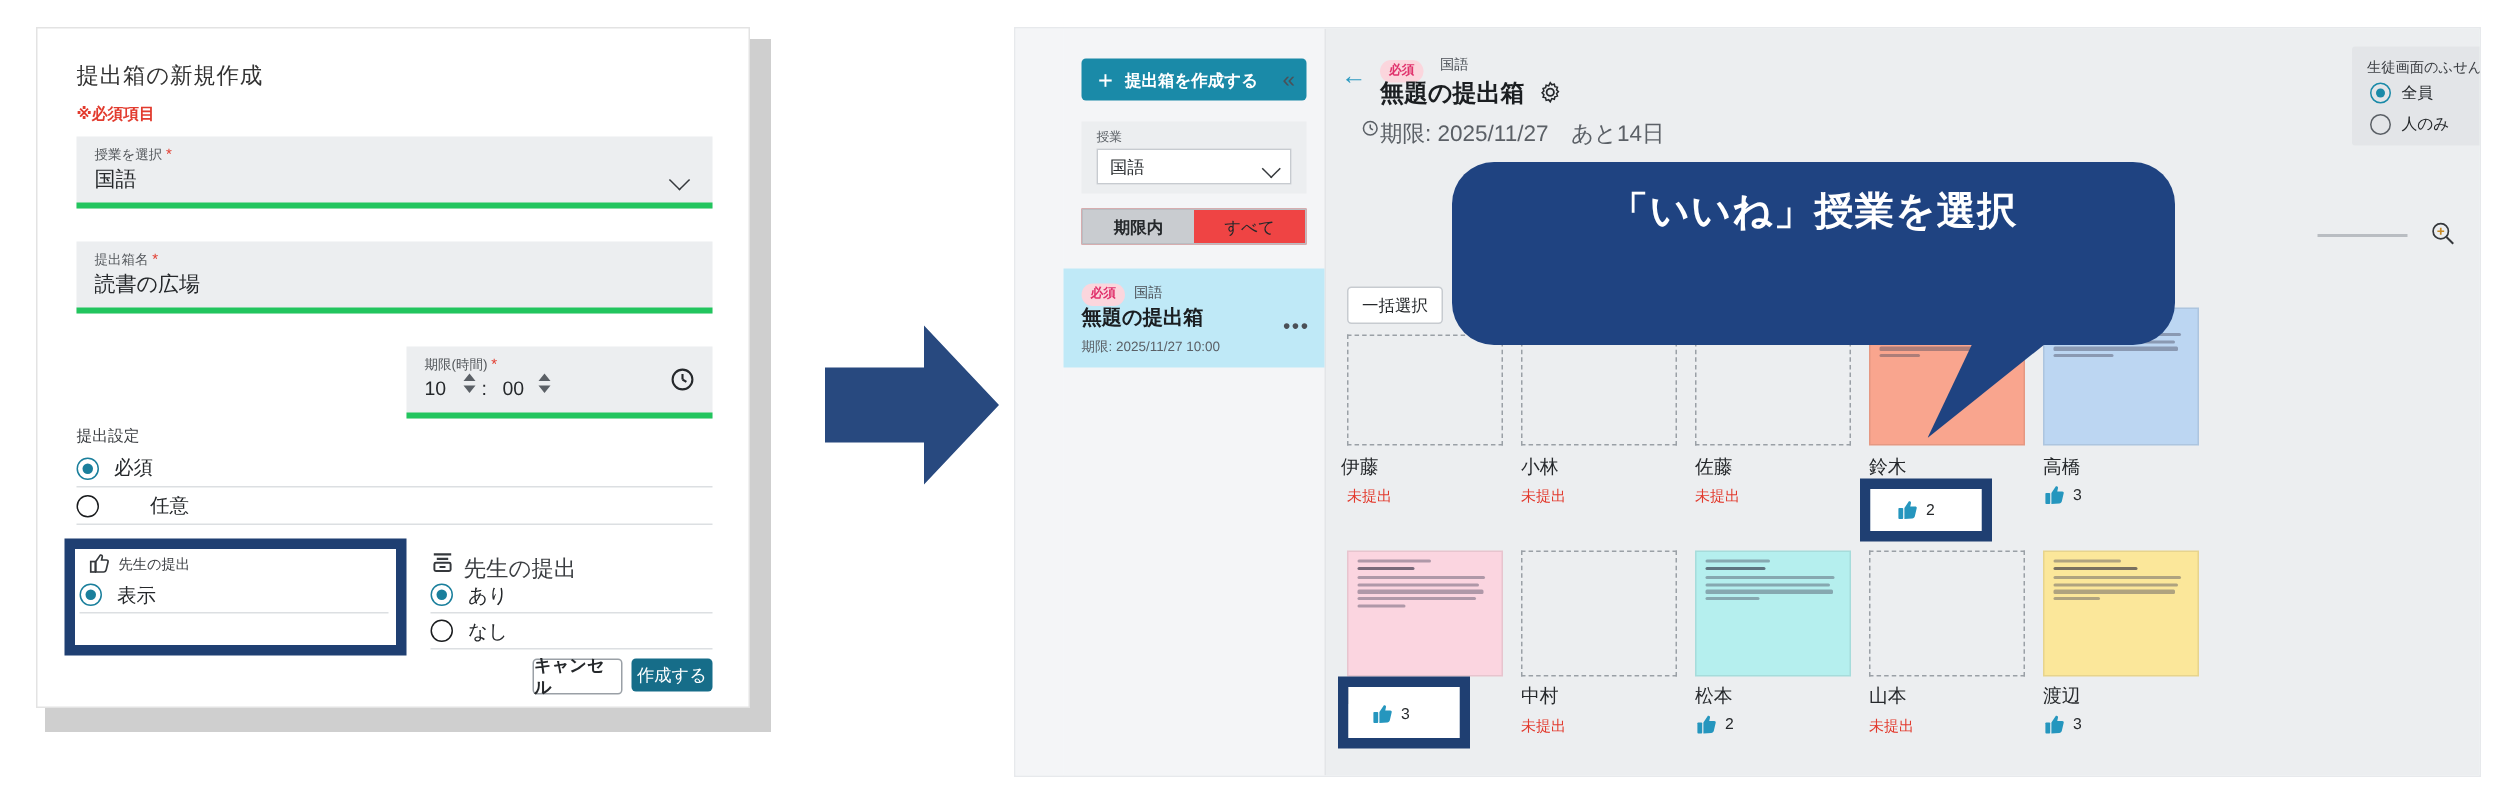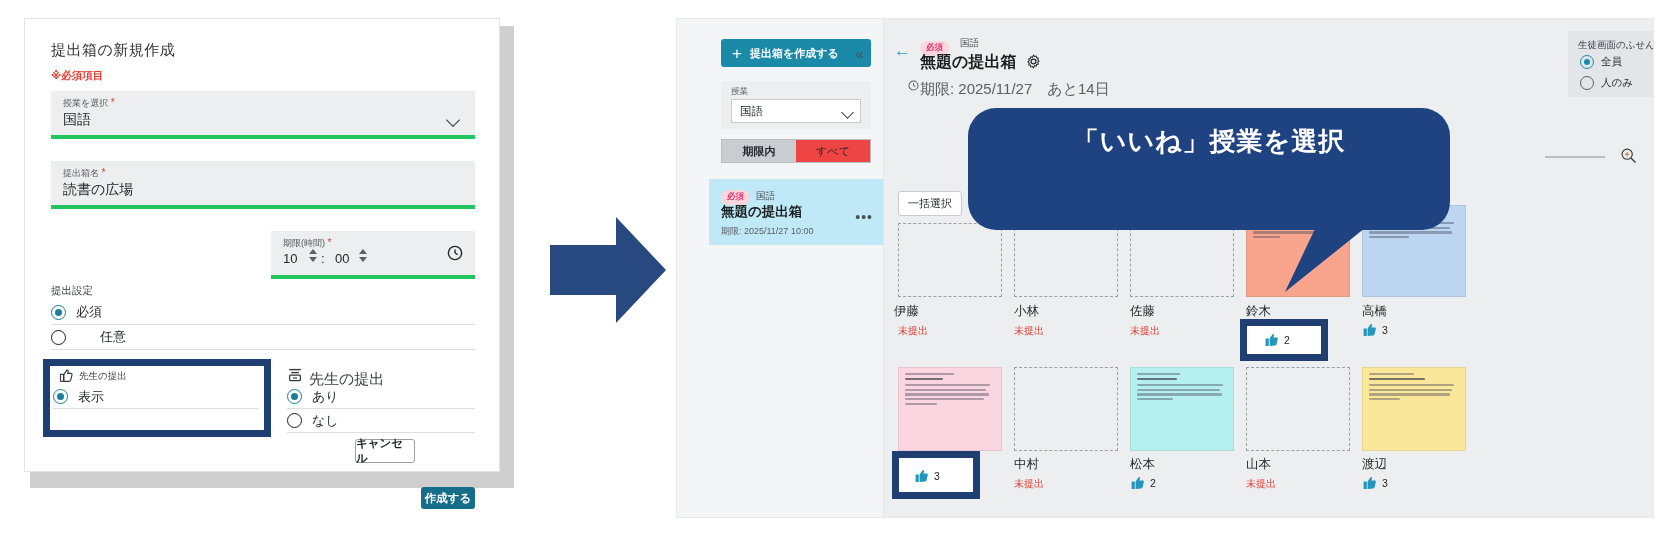--- a/index.html
+++ b/index.html
@@ -29,21 +29,21 @@
   .radio.on{border-color:#1a7f9c;}
   .radio.on:after{content:"";position:absolute;left:3px;top:3px;width:7px;height:7px;border-radius:50%;background:#1a7f9c;}
   .radio-lbl{margin-left:10px;font-size:13px;color:#25282b;}
 
   .hl-box{position:absolute;border:7px solid #1f3f72;box-sizing:border-box;background:transparent;}
   .hl-inner{position:absolute;background:#ffffff;}
 
   .btn-cancel{position:absolute;font-size:11.5px;color:#25282b;background:#fff;border:1px solid #9aa0a6;
       border-radius:3px;display:flex;align-items:center;justify-content:center;font-weight:bold;}
   .btn-create{position:absolute;font-size:11.5px;color:#fff;background:#166d89;border-radius:3px;
-      display:flex;align-items:center;justify-content:center;font-weight:bold;margin-top:48px;}
+      display:flex;align-items:center;justify-content:center;font-weight:normal;}
 
   .tiny-ic{position:absolute;}
 
   
   #arrow{position:absolute;left:548px;top:215px;}
 
   
   #right-panel{position:absolute;left:676px;top:18px;width:978px;height:500px;background:#f7f8fa;
       border:1px solid #e7e9ec;box-sizing:border-box;overflow:hidden;}
   #rail{position:absolute;left:0;top:0;width:32px;height:100%;background:#f4f5f7;}

